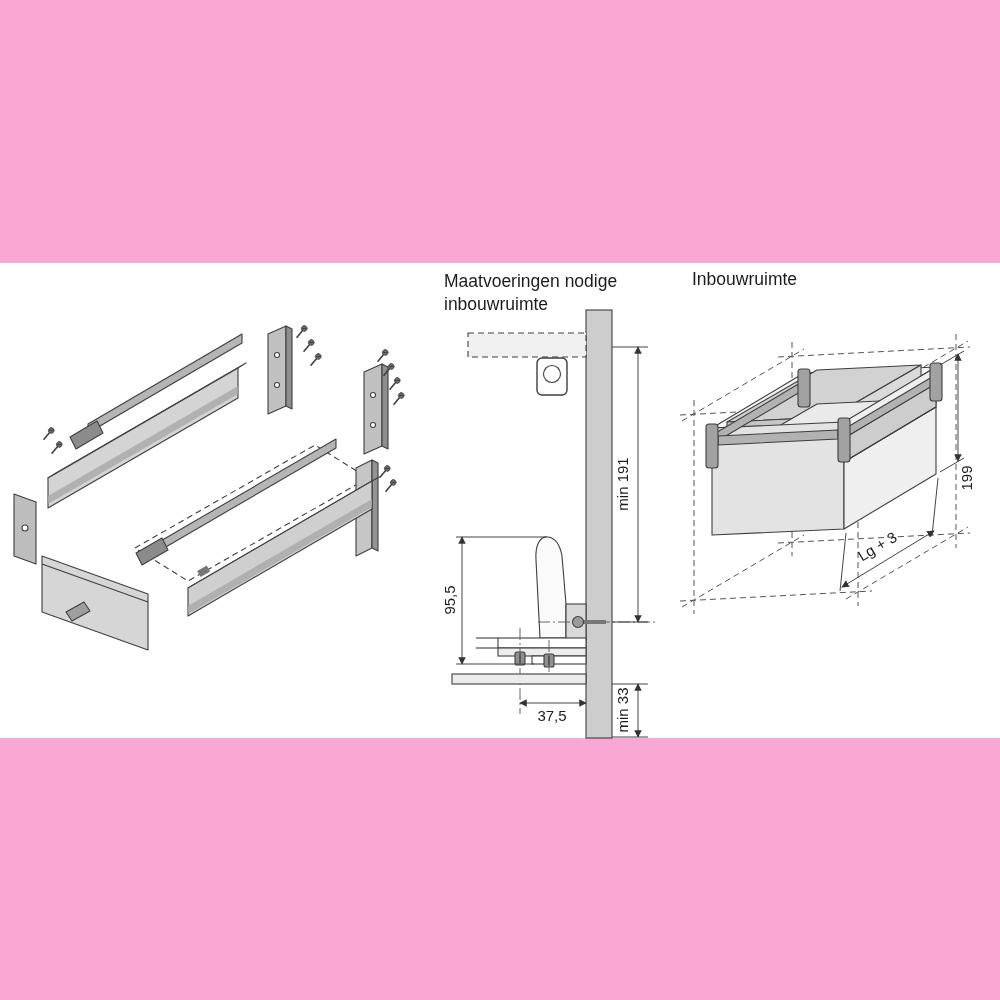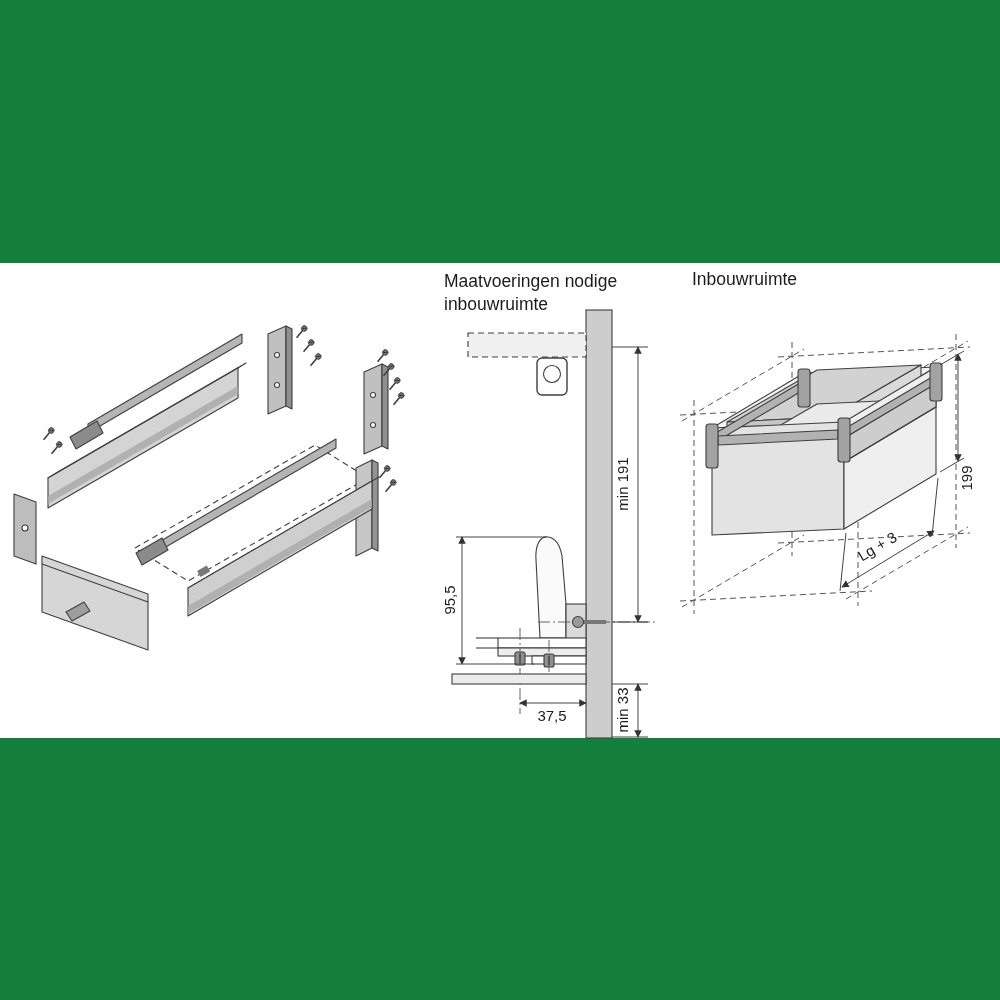--- a/index.html
+++ b/index.html
@@ -8,21 +8,21 @@
     width: 1000px;
     height: 1000px;
     background: #000;
     overflow: hidden;
     font-family: "Liberation Sans", sans-serif;
   }
   .stage {
     position: relative;
     width: 1000px;
     height: 1000px;
-    background: #15803d;
+    background: #f9a8d4;
   }
   .canvas-white {
     position: absolute;
     left: 0;
     top: 263px;
     width: 1000px;
     height: 475px;
     background: #fff;
   }
   svg { position: absolute; left: 0; top: 0; }

